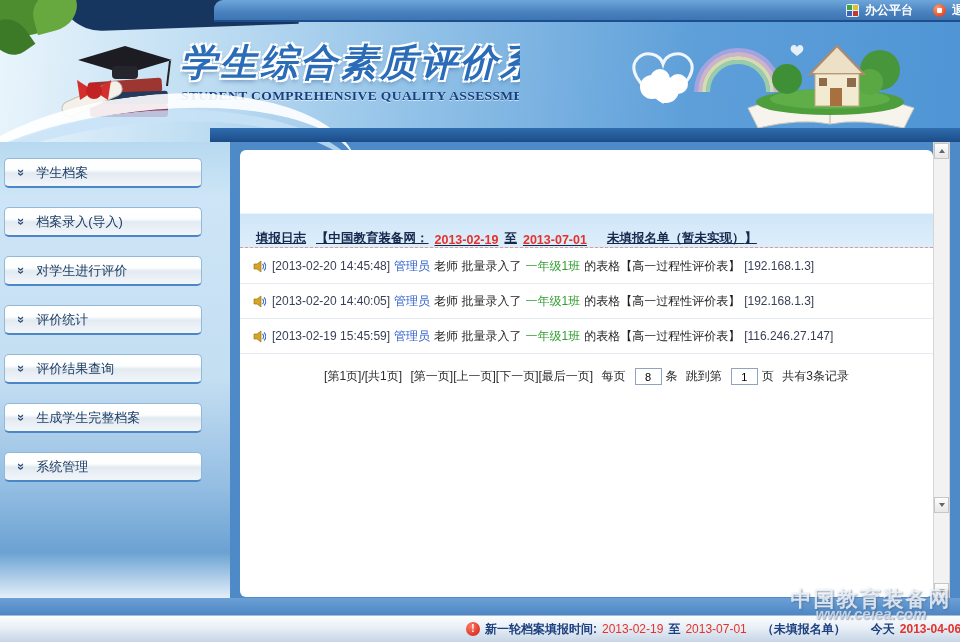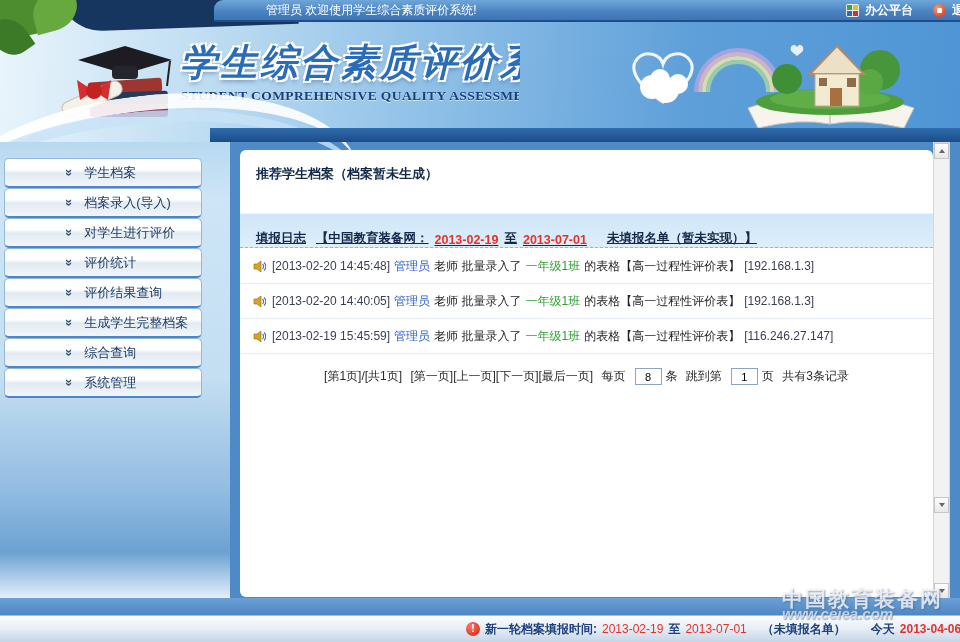--- a/index.html
+++ b/index.html
@@ -45,25 +45,25 @@
     border-top:12px solid rgba(200,226,246,.8); transform:rotate(-6deg); }
   .navy-band { position:absolute; left:210px; top:128px; width:750px; height:14px;
     background:linear-gradient(180deg,#2e6dae,#1c4c88); }
 
   .decor { position:absolute; }
 
   
   .sidebar { position:absolute; left:0; top:142px; width:230px; height:456px;
     background:linear-gradient(180deg,#b7d9f0 0%,#cde5f6 12%,#c4def2 52%,#93bde2 76%,#6ba2d2 90%,#e4effa 100%); }
   .menu { padding:16px 0 0 4px; }
-  .menu-btn { width:198px; height:30px; margin-bottom:0; border:1px solid #93b9d9;
+  .menu-btn { width:198px; height:30px; margin-bottom:19px; border:1px solid #93b9d9;
     border-bottom:2px solid #4b87c6; border-radius:5px;
     background:linear-gradient(180deg,#ffffff 0%,#fdfeff 40%,#e2eaf1 52%,#f2f6fa 100%);
     display:flex; align-items:center; cursor:pointer;
-    box-shadow:inset 0 1px 0 rgba(255,255,255,.8);padding-left:48px; }
+    box-shadow:inset 0 1px 0 rgba(255,255,255,.8); }
   .menu-chevron { display:inline-block; transform:rotate(90deg); font-weight:bold;
     color:#2f517a; font-size:13px; margin:0 11px 0 13px; }
   .menu-label { font-size:13px; color:#1d3c63; }
 
   
   .panel { position:absolute; left:240px; top:150px; width:693px; height:447px;
     background:#fff; border-radius:6px; overflow:hidden; }
   .panel-title { position:absolute; left:16px; top:15px; font-size:13px; font-weight:bold; color:#142a4d; }
   .log-band { position:absolute; left:0; top:63px; width:100%; height:35px;
     background:linear-gradient(180deg,#cfe6f8,#ddeefb);
@@ -109,21 +109,21 @@
   .status { position:absolute; left:466px; top:0; height:26px; display:flex;
     align-items:center; gap:5px; font-size:12px; white-space:nowrap; }
   .badge { width:14px; height:14px; border-radius:50%;
     background:radial-gradient(circle at 35% 30%,#ff7a66,#cf1a10);
     color:#fff; font-weight:bold; font-size:10px; line-height:1;
     display:flex; align-items:center; justify-content:center; }
   .navy { color:#1c3f7d; font-weight:bold; }
   .reddt { color:#e4322b; }
   .reddt.b { font-weight:bold; }
 
-  .watermark { position:absolute; right:0; top:587px; width:178px; 
+  .watermark { position:absolute; right:0; top:587px; width:178px; text-align:center;
     z-index:50; pointer-events:none; line-height:1.1; }
   .wm-cn { font-size:21px; font-weight:bold; letter-spacing:2px; color:rgba(244,248,252,.82);
     text-shadow:1px 1px 2px rgba(80,100,130,.65); }
   .wm-url { margin-top:-4px; font-size:15px; font-weight:bold; color:rgba(208,220,233,.88);
     text-shadow:1px 1px 1px rgba(80,100,130,.5);font-style:italic; }
 </style>
 </head>
 <body>
 
 <div id="app">
@@ -143,21 +143,20 @@
       <line x1="120" y1="33" x2="117" y2="58" stroke="#222" stroke-width="2"></line>
       <g transform="rotate(-24 45 70)">
         <rect x="10" y="62" width="64" height="15" rx="7" fill="#f4f1ea" stroke="#c9c2b4"></rect>
       </g>
       <polygon points="44,63 27,52 30,72" fill="#d42f2f"></polygon>
       <polygon points="44,63 61,52 58,72" fill="#d42f2f"></polygon>
       <circle cx="44" cy="63" r="8" fill="#c32222"></circle>
     </svg>
 
     <div class="topbar">
-      <span class="welcome">管理员 欢迎使用学生综合素质评价系统!</span>
       <div class="topbar-right">
         <span class="ic-office">
           <i style="background:#3fa33f"></i>
             <i style="background:#d4c23a"></i>
           <i style="background:#3a64c0"></i>
             <i style="background:#c03a2f"></i>
         </span>
         <span class="topbar-link">办公平台</span>
         <span style="width:8px"></span>
         <span class="ic-exit"></span>
@@ -225,31 +224,26 @@
       <div class="menu-btn">
         <span class="menu-chevron">»</span>
         <span class="menu-label">评价结果查询</span>
       </div>
       <div class="menu-btn">
         <span class="menu-chevron">»</span>
         <span class="menu-label">生成学生完整档案</span>
       </div>
       <div class="menu-btn">
         <span class="menu-chevron">»</span>
-        <span class="menu-label">综合查询</span>
-      </div>
-      <div class="menu-btn">
-        <span class="menu-chevron">»</span>
         <span class="menu-label">系统管理</span>
       </div>
     </div>
   </div>
 
   <div class="panel">
-    <div class="panel-title">推荐学生档案（档案暂未生成）</div>
 
     <div class="log-band">
       <span style="margin-right:10px">填报日志</span>
       <span>【中国教育装备网：</span>
       <span class="red">2013-02-19</span>
       <span>至</span>
       <span class="red">2013-07-01</span>
       <span class="pending">未填报名单（暂未实现）</span>
       <span>】</span>
     </div>

